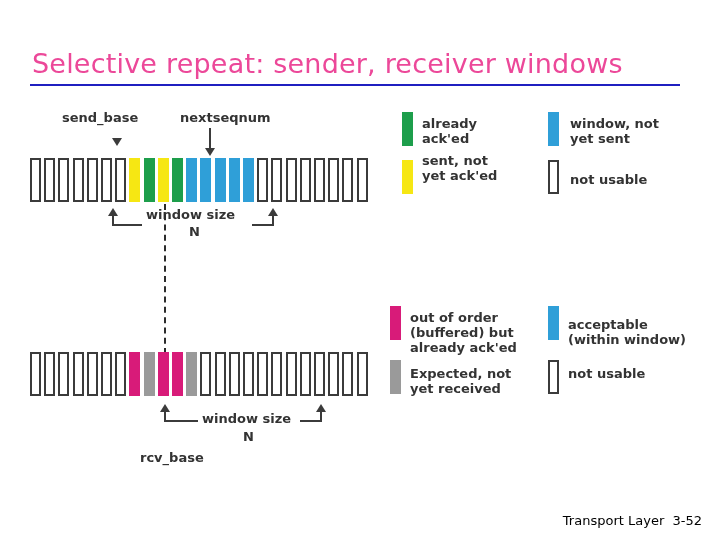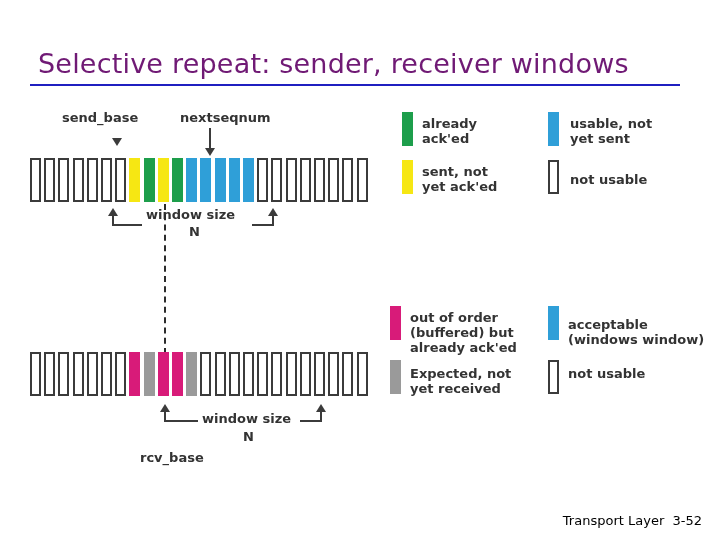--- a/index.html
+++ b/index.html
@@ -17,25 +17,25 @@
   .slide {
     position: absolute;
     left: 0; top: 0;
     width: 720px;
     height: 540px;
   }
 
   
   .title {
     position: absolute;
-    left: 38px;
+    left: 32px;
     top: 48px;
     width: 660px;
     font-size: 27px;
-    color: #701a75;
+    color: #ec4899;
     letter-spacing: 0.2px;
     white-space: nowrap;
   }
   .title-underline {
     position: absolute;
     left: 30px;
     top: 84px;
     width: 650px;
     height: 2px;
     background: #1f1fc0;
@@ -217,37 +217,37 @@
   <div class="dtext it" style="left:202px; top:411px;">window size</div>
   <div class="dtext it" style="left:243px; top:429px;">N</div>
   <div class="dtext" style="left:140px; top:450px;">rcv_base</div>
 
 
   <div id="legend-sender-col">
       <div class="legend-swatch" style="left: 402px; top: 112px; background: rgb(29, 158, 75);"></div>
       <div class="dtext" style="left: 422px; top: 116px;">already
 ack'ed</div>
       <div class="legend-swatch" style="left: 402px; top: 160px; background: rgb(246, 231, 19);"></div>
-      <div class="dtext" style="left: 422px; top: 164px;">sent, not
+      <div class="dtext" style="left: 422px; top: 153px;">sent, not
 yet ack'ed</div>
       <div class="legend-swatch" style="left: 548px; top: 112px; background: rgb(47, 159, 216);"></div>
-      <div class="dtext" style="left: 570px; top: 116px;">usable, not
+      <div class="dtext" style="left: 570px; top: 116px;">window, not
 yet sent</div>
       <div class="legend-swatch outline" style="left: 548px; top: 160px;"></div>
       <div class="dtext" style="left: 570px; top: 172px;">not usable</div>
     </div>
   <div id="legend-receiver-col">
       <div class="legend-swatch" style="left: 390px; top: 306px; background: rgb(216, 27, 121);"></div>
       <div class="dtext" style="left: 410px; top: 310px;">out of order
 (buffered) but
 already ack'ed</div>
       <div class="legend-swatch" style="left: 390px; top: 360px; background: rgb(154, 154, 154);"></div>
       <div class="dtext" style="left: 410px; top: 366px;">Expected, not
 yet received</div>
       <div class="legend-swatch" style="left: 548px; top: 306px; background: rgb(47, 159, 216);"></div>
       <div class="dtext" style="left: 568px; top: 317px;">acceptable
-(windows window)</div>
+(within window)</div>
       <div class="legend-swatch outline" style="left: 548px; top: 360px;"></div>
       <div class="dtext" style="left: 568px; top: 366px;">not usable</div>
     </div>
 
   <div class="footer">Transport Layer  3-52</div>
 </div>
 
 </body></html>

